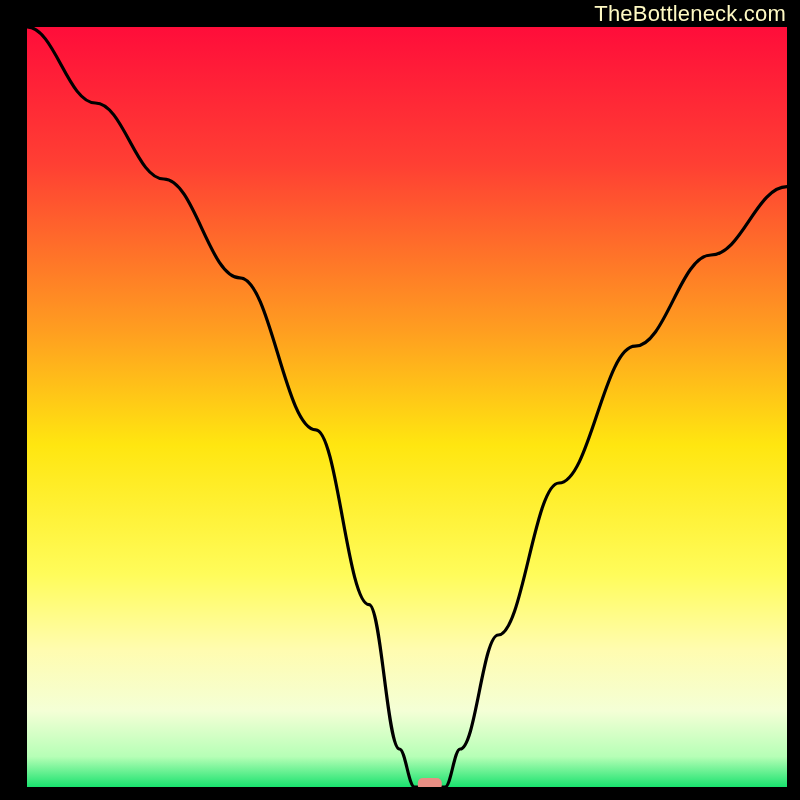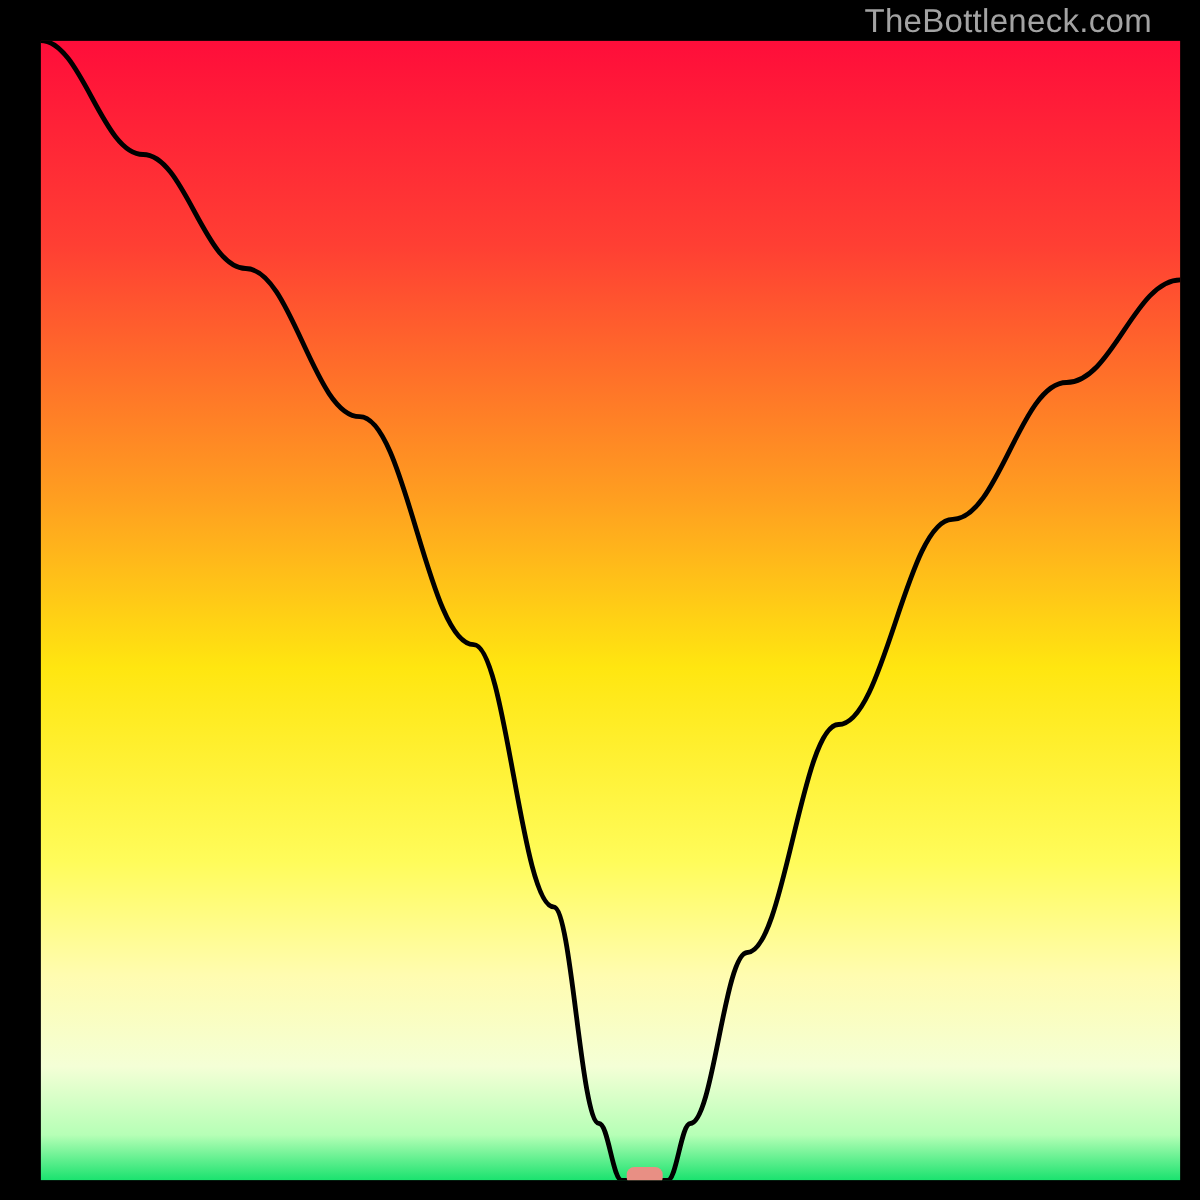--- a/index.html
+++ b/index.html
@@ -22,25 +22,25 @@
     position: absolute;
     left: 27px;
     top: 27px;
     width: 760px;
     height: 760px;
     overflow: hidden;
   }
   .watermark {
     position: absolute;
     top: 1px;
-    right: 32px;
+    right: 14px;
     font-family: Arial, Helvetica, sans-serif;
     font-size: 22px;
     font-weight: 400;
-    color: #a3a3a3;
+    color: #fef9c3;
     letter-spacing: 0.2px;
   }
   svg {
     display: block;
   }
 </style>
 </head>
 <body>
 
 <div class="frame">

